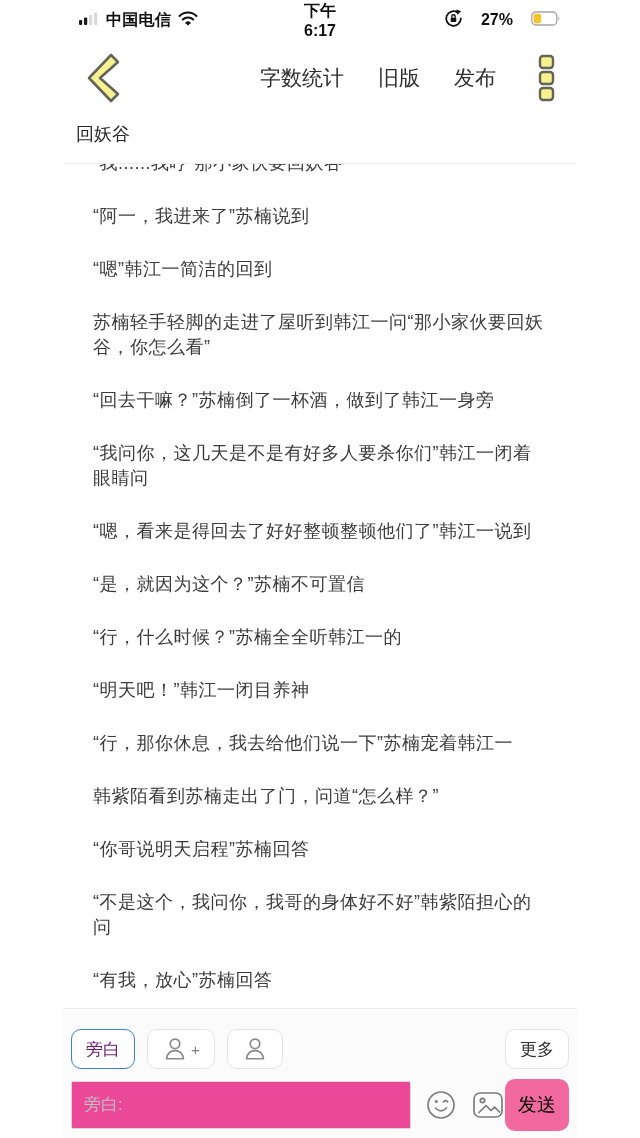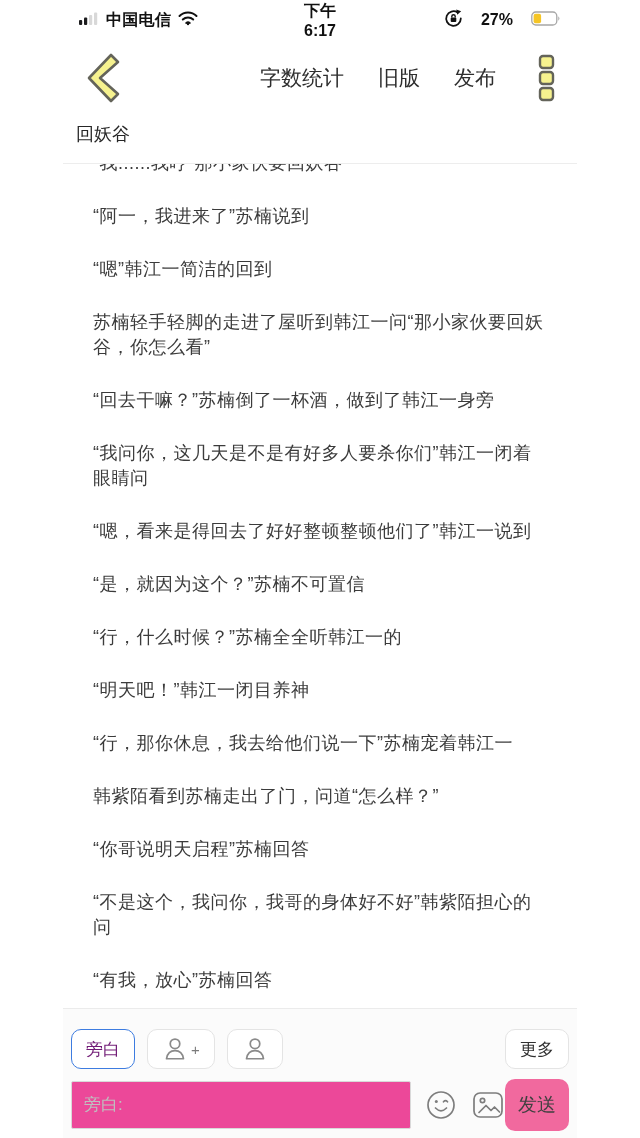--- a/index.html
+++ b/index.html
@@ -35,21 +35,21 @@
   .bottom-panel{position:absolute;top:1008px;left:0;right:0;height:130px;background:#fbfbfb;border-top:1px solid #ebebeb;}
   .chips-row{display:flex;align-items:center;padding:20px 8px 0 8px;gap:12px;}
   .chip{height:40px;background:#fff;border:1px solid #e4e4e4;border-radius:10px;display:flex;align-items:center;justify-content:center;padding:0 14px;cursor:pointer;}
   .chip-narration{border:1.5px solid #3d7ce0;font-size:17px;color:#701a75;}
   .chip-more{margin-left:auto;font-size:17px;color:#303030;align-items:center;}
   .chip .plus{font-size:15px;color:#7b7b7b;margin-left:3px;}
   .composer-row{display:flex;align-items:center;padding:10px 8px 0 8px;}
   .composer-input{width:448px;height:48px;background:#ec4899;border:1px solid #d9d9d9;border-radius:2px;padding:0 12px;font-size:17px;color:#333;outline:none;font-family:"Liberation Sans","DejaVu Sans",sans-serif;}
   .composer-input::placeholder{color:#bfbfbf;}
   .icon-btn{width:34px;height:34px;margin-left:14px;display:flex;align-items:center;justify-content:center;cursor:pointer;}
-  .send-btn{margin-left:auto;width:82px;height:52px;background:#f1699e;border:none;border-radius:10px;font-size:19px;font-weight:500;color:#404040;cursor:pointer;font-family:"Liberation Sans","DejaVu Sans",sans-serif;}
+  .send-btn{margin-left:auto;width:82px;height:52px;background:#f1699e;border:none;border-radius:10px;font-size:19px;font-weight:500;color:#000000;cursor:pointer;font-family:"Liberation Sans","DejaVu Sans",sans-serif;}
 </style>
 </head>
 <body>
 
 <div class="screen">
 
   <div class="status-bar">
     <div class="sb-left">
       <span>
         <svg width="20" height="13" viewBox="0 0 20 13">

